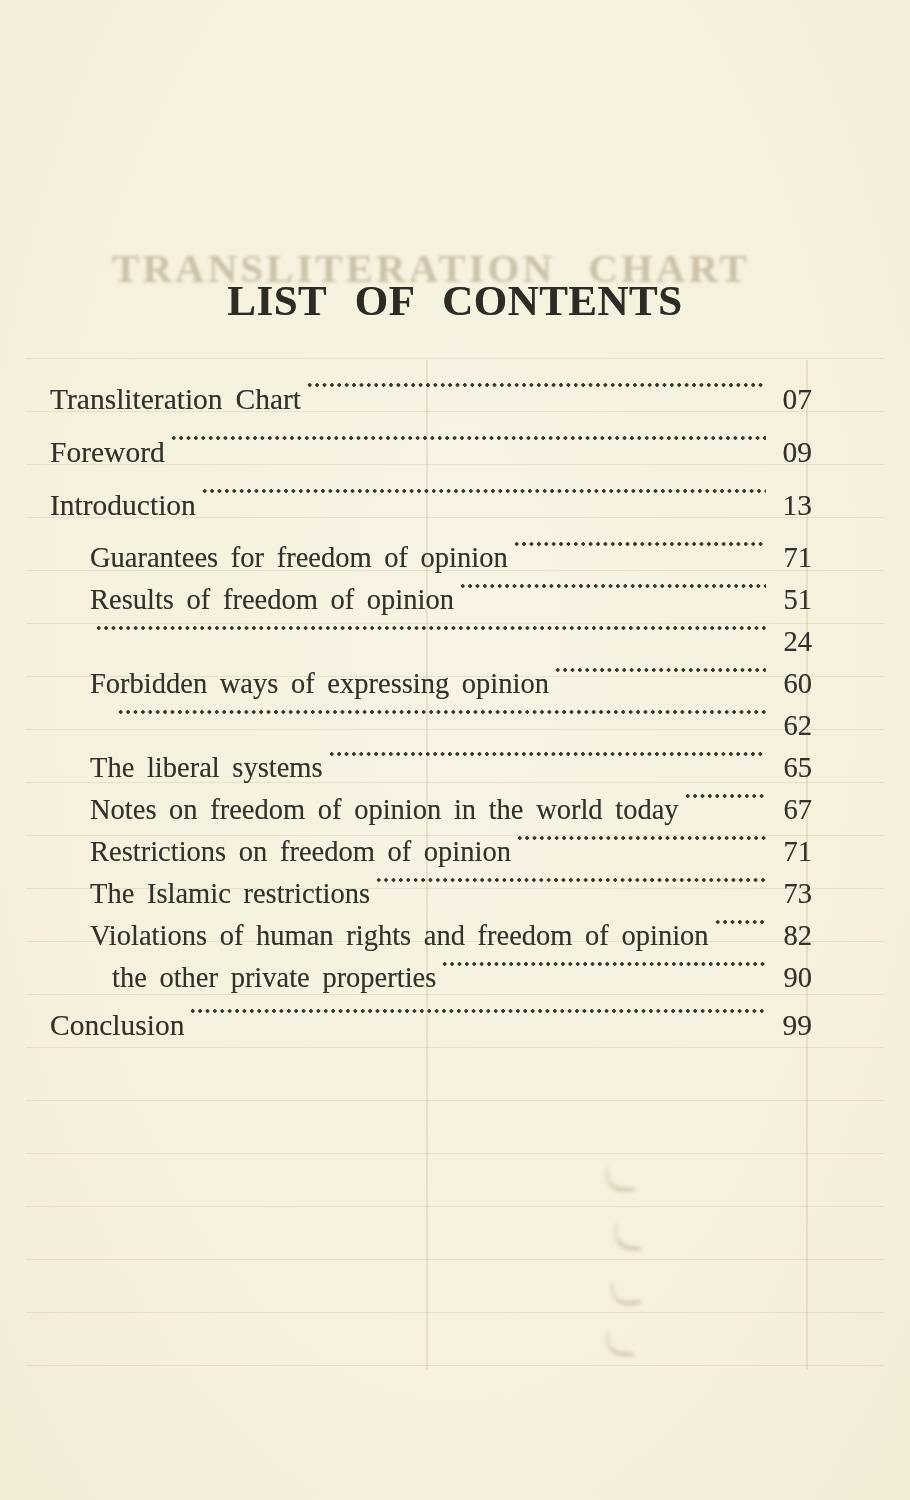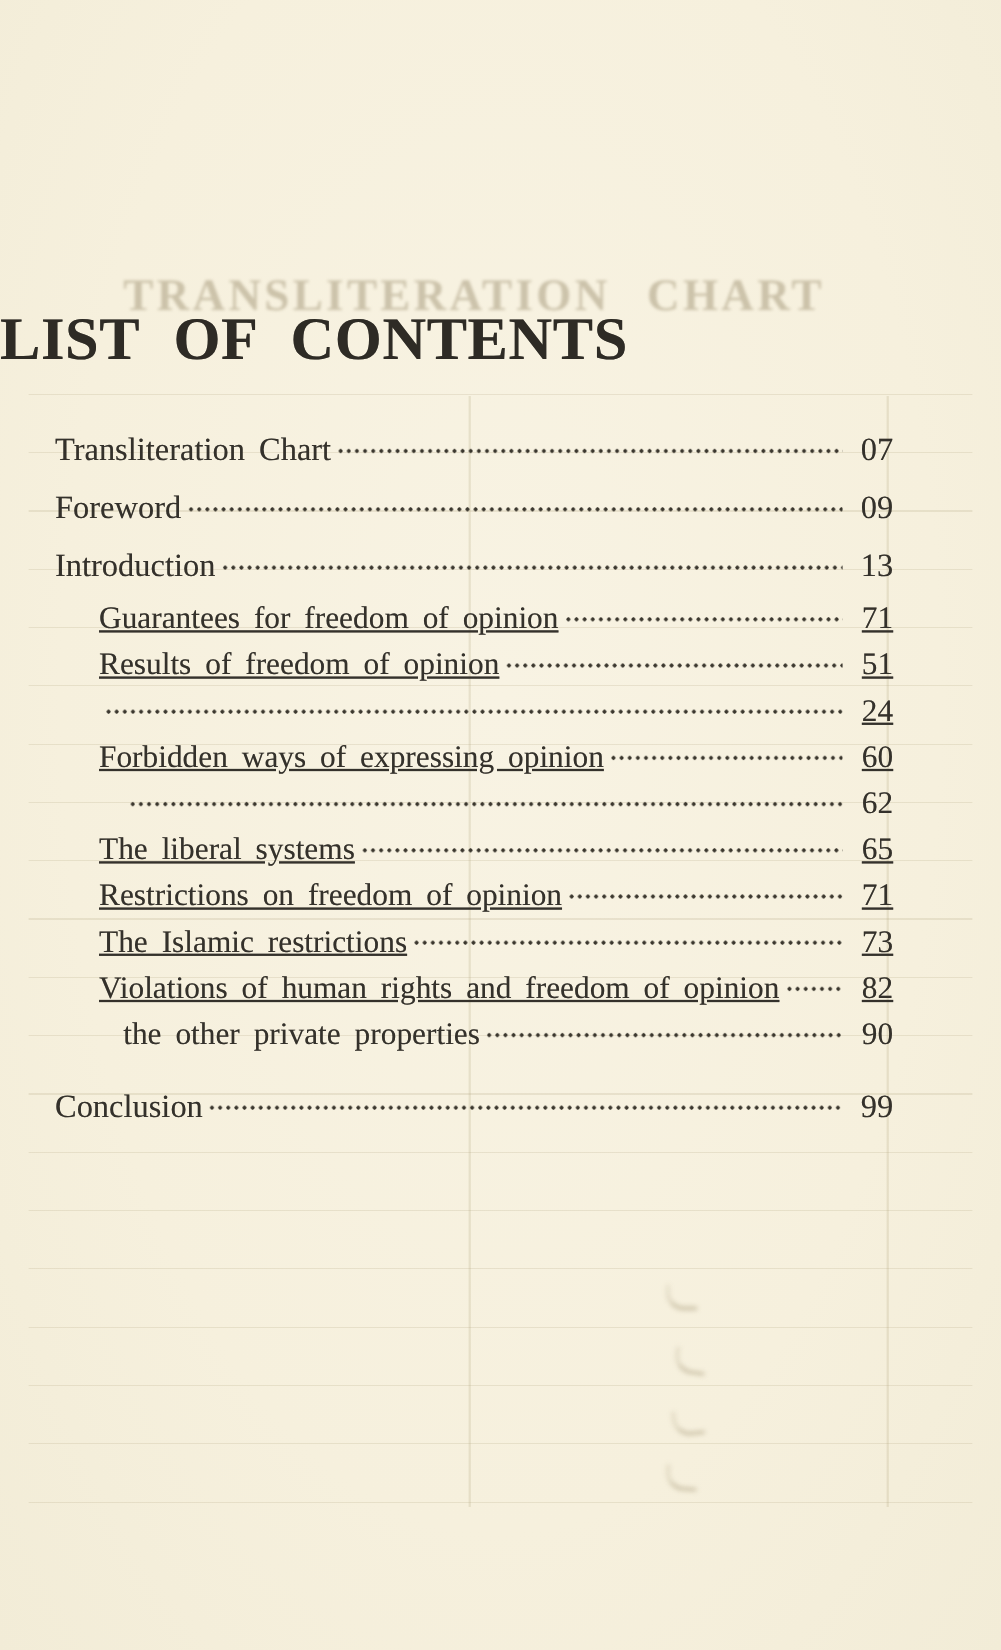--- a/index.html
+++ b/index.html
@@ -33,37 +33,37 @@
   }
   .gmark{
     position:absolute;width:26px;height:20px;
     border-bottom:3px solid rgba(150,136,100,0.5);
     border-left:2px solid rgba(150,136,100,0.35);
     border-radius:0 0 0 16px;filter:blur(2.2px);
   }
 
   
   .title{
-    position:absolute;top:276px;left:0;width:100%;text-align:left;
-    font-size:55px;font-weight:bold;letter-spacing:0.5px;word-spacing:17px;
+    position:absolute;top:276px;left:0;width:100%;text-align:center;
+    font-size:43px;font-weight:bold;letter-spacing:0.5px;word-spacing:17px;
     color:#2e2b25;text-shadow:0 0 0.6px rgba(46,43,37,0.55);
     white-space:nowrap;z-index:2;
   }
   .toc{
     position:absolute;left:50px;top:383px;width:762px;z-index:2;
     text-shadow:0 0 0.6px rgba(52,49,43,0.45);
   }
   .row{
-    display:flex;align-items:center;
+    display:flex;align-items:flex-start;
     height:42px;font-size:28.5px;word-spacing:5.5px;white-space:nowrap;
   }
   .row.l0{height:53px;font-size:29.5px;}
-  .row.l1{padding-left:40px;text-decoration:underline;}
+  .row.l1{padding-left:40px;}
   .row.l2{padding-left:62px;}
-  .row.gap{margin-top:18px;}
+  .row.gap{margin-top:5px;}
   .leader{
     flex:1 1 auto;height:4px;margin:0 2px 0 5px;min-width:20px;
     background-image:radial-gradient(circle, #3b372e 1.55px, rgba(59,55,46,0) 1.95px);
     background-size:7.4px 4px;background-repeat:repeat-x;background-position:left center;
   }
   .page{min-width:44px;text-align:right;}
 </style>
 </head>
 <body>
 
@@ -128,20 +128,25 @@
     <span class="leader"></span>
     <span class="page">62</span>
   </div>
 
   <div class="row l1">
     <span>The liberal systems</span>
     <span class="leader"></span>
     <span class="page">65</span>
   </div>
 
+  <div class="row l1">
+    <span>Notes on freedom of opinion in the world today</span>
+    <span class="leader"></span>
+    <span class="page">67</span>
+  </div>
 
   <div class="row l1">
     <span>Restrictions on freedom of opinion</span>
     <span class="leader"></span>
     <span class="page">71</span>
   </div>
 
   <div class="row l1">
     <span>The Islamic restrictions</span>
     <span class="leader"></span>

